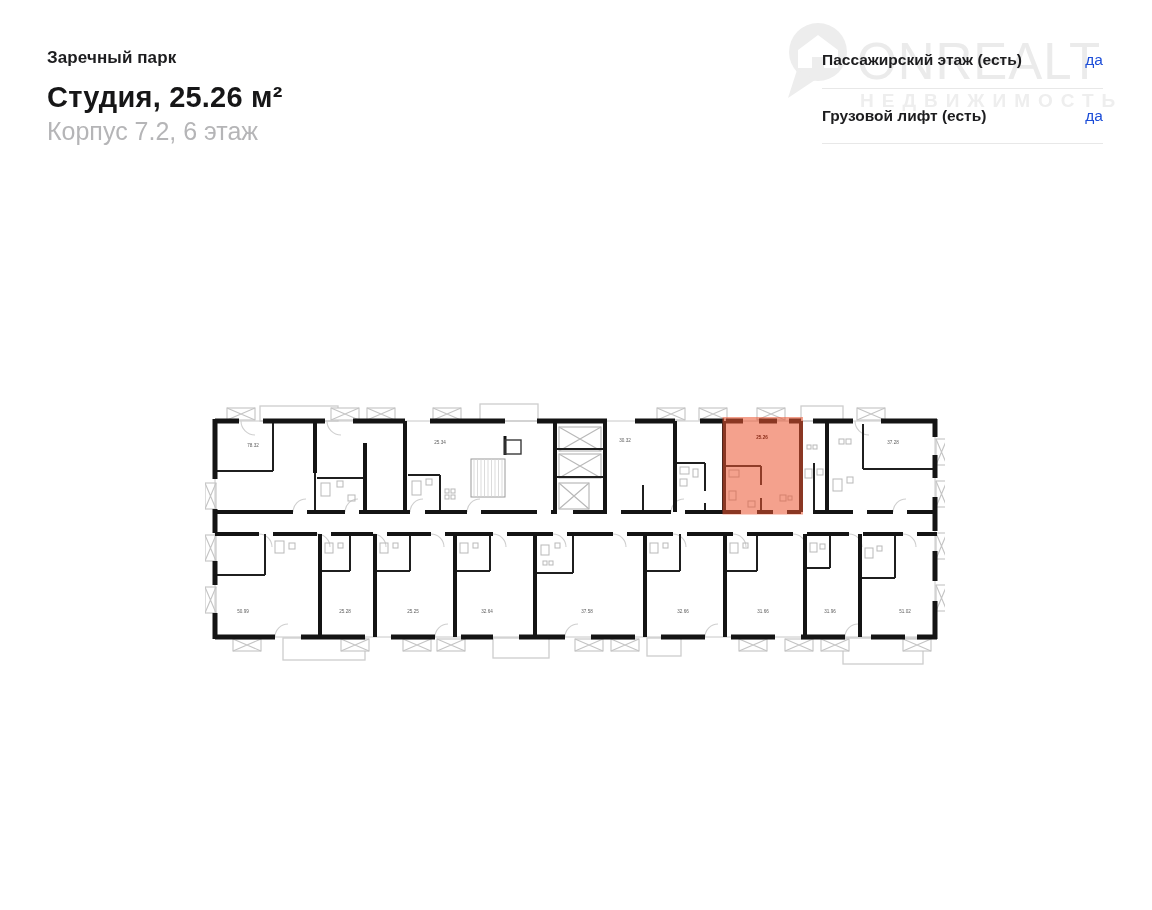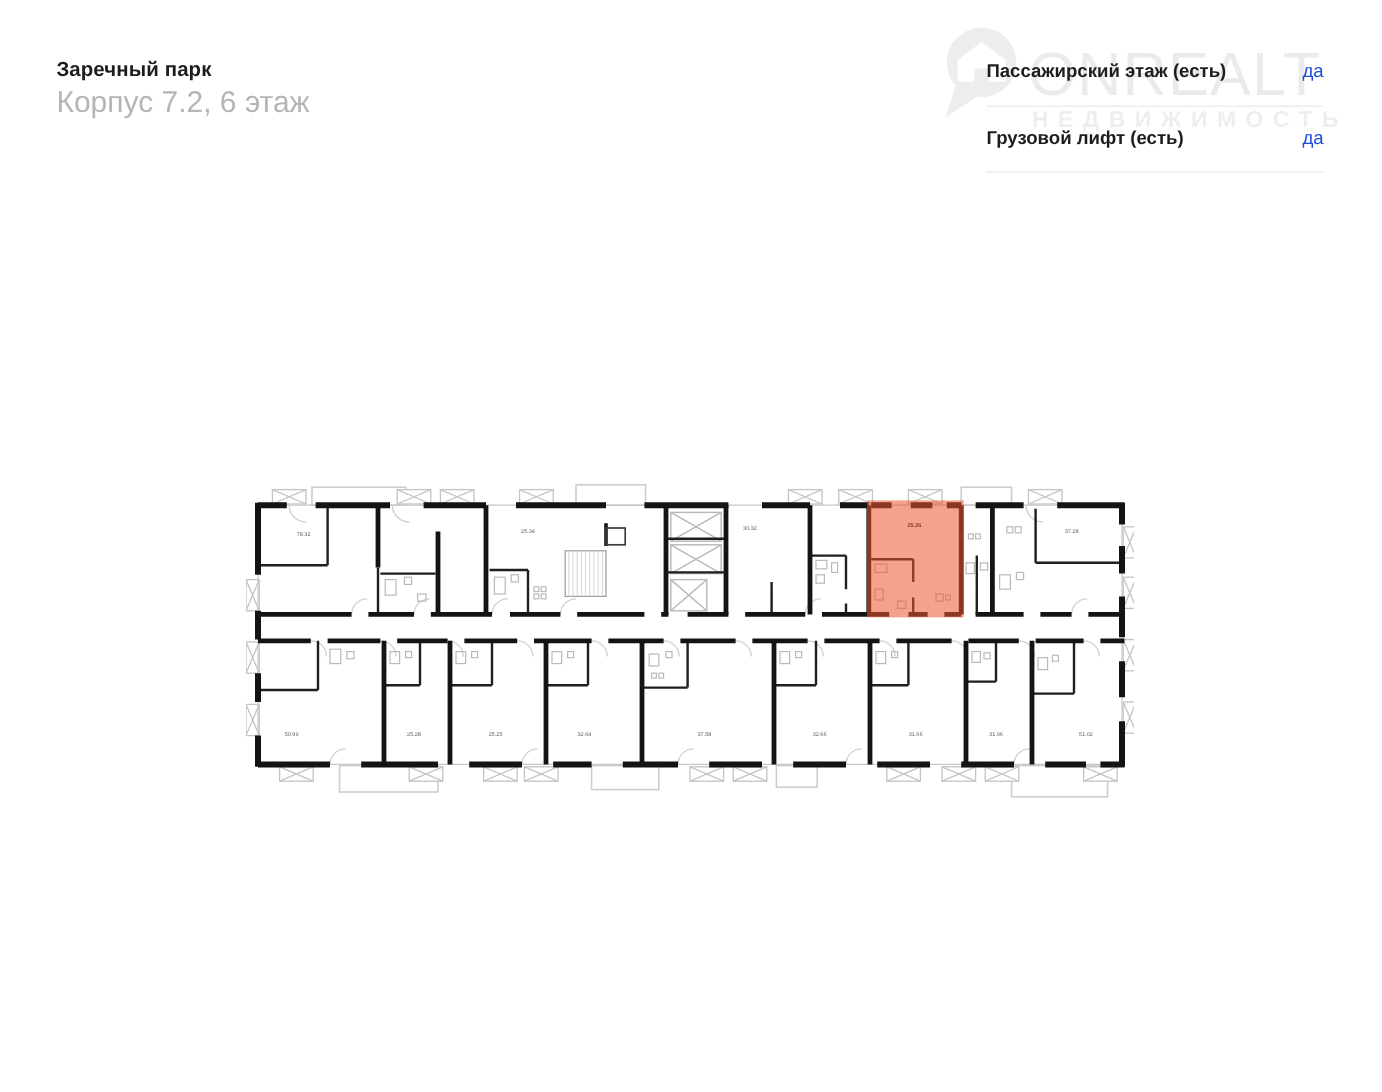--- a/index.html
+++ b/index.html
@@ -35,20 +35,21 @@
   .logo { position:absolute; left:44px; top:868px; font-size:42px; font-weight:800;
           letter-spacing:0.5px; line-height:1; transform:scaleY(1.04); transform-origin:top left; }
 </style>
 </head>
 <body>
 
 <div class="page">
 
   <div class="hdr">
     <div class="project">Заречный парк</div>
+    <div class="title">Студия, 25.26 м²</div>
     <div class="subtitle">Корпус 7.2, 6 этаж</div>
   </div>
 
   <div class="wm">
     <svg width="72" height="84" viewBox="0 0 72 84">
       <circle cx="37" cy="34" r="29" fill="#ededed"></circle>
       <path d="M16,52 L7,80 L34,62 Z" fill="#ededed"></path>
       <path d="M37,17 L57,32 V50 H43 V39 H31 V50 H17 V32 Z" fill="#ffffff"></path>
     </svg>
     <div class="wm-text">ONREALT</div>

